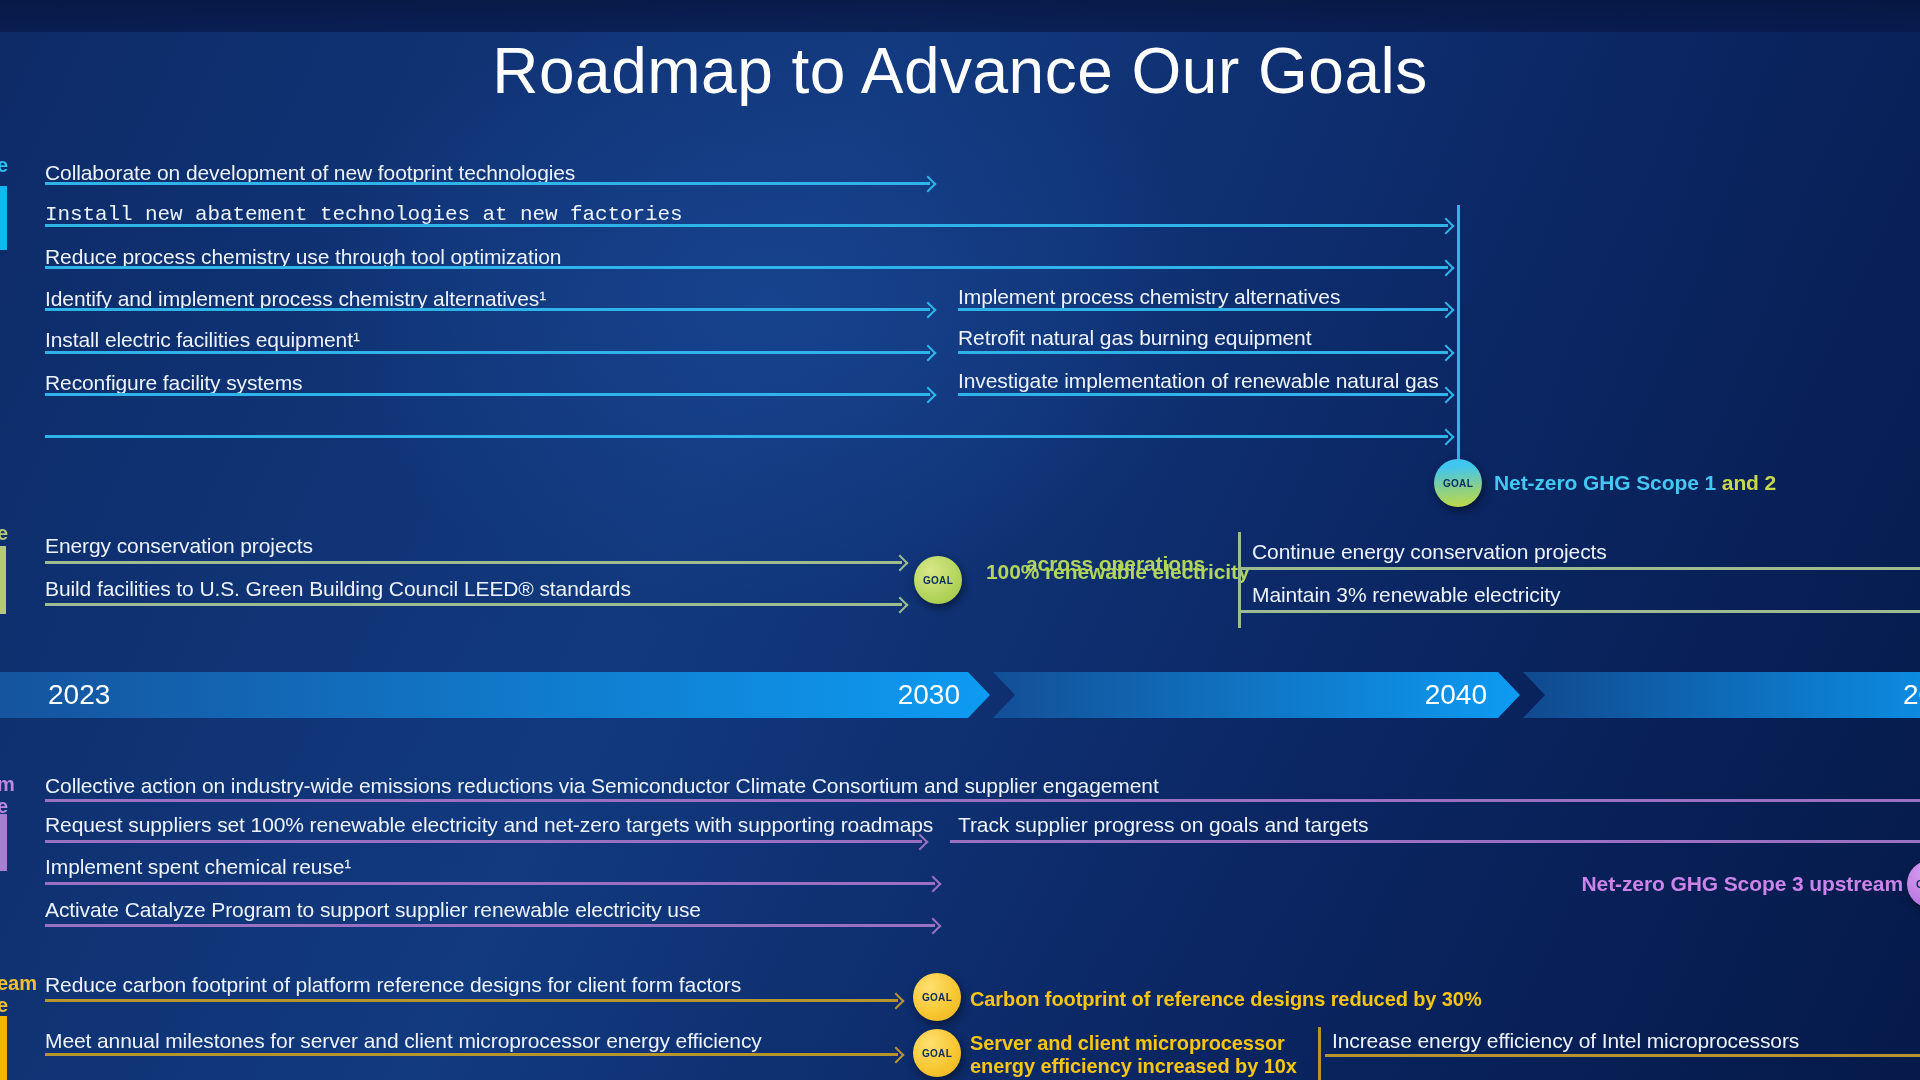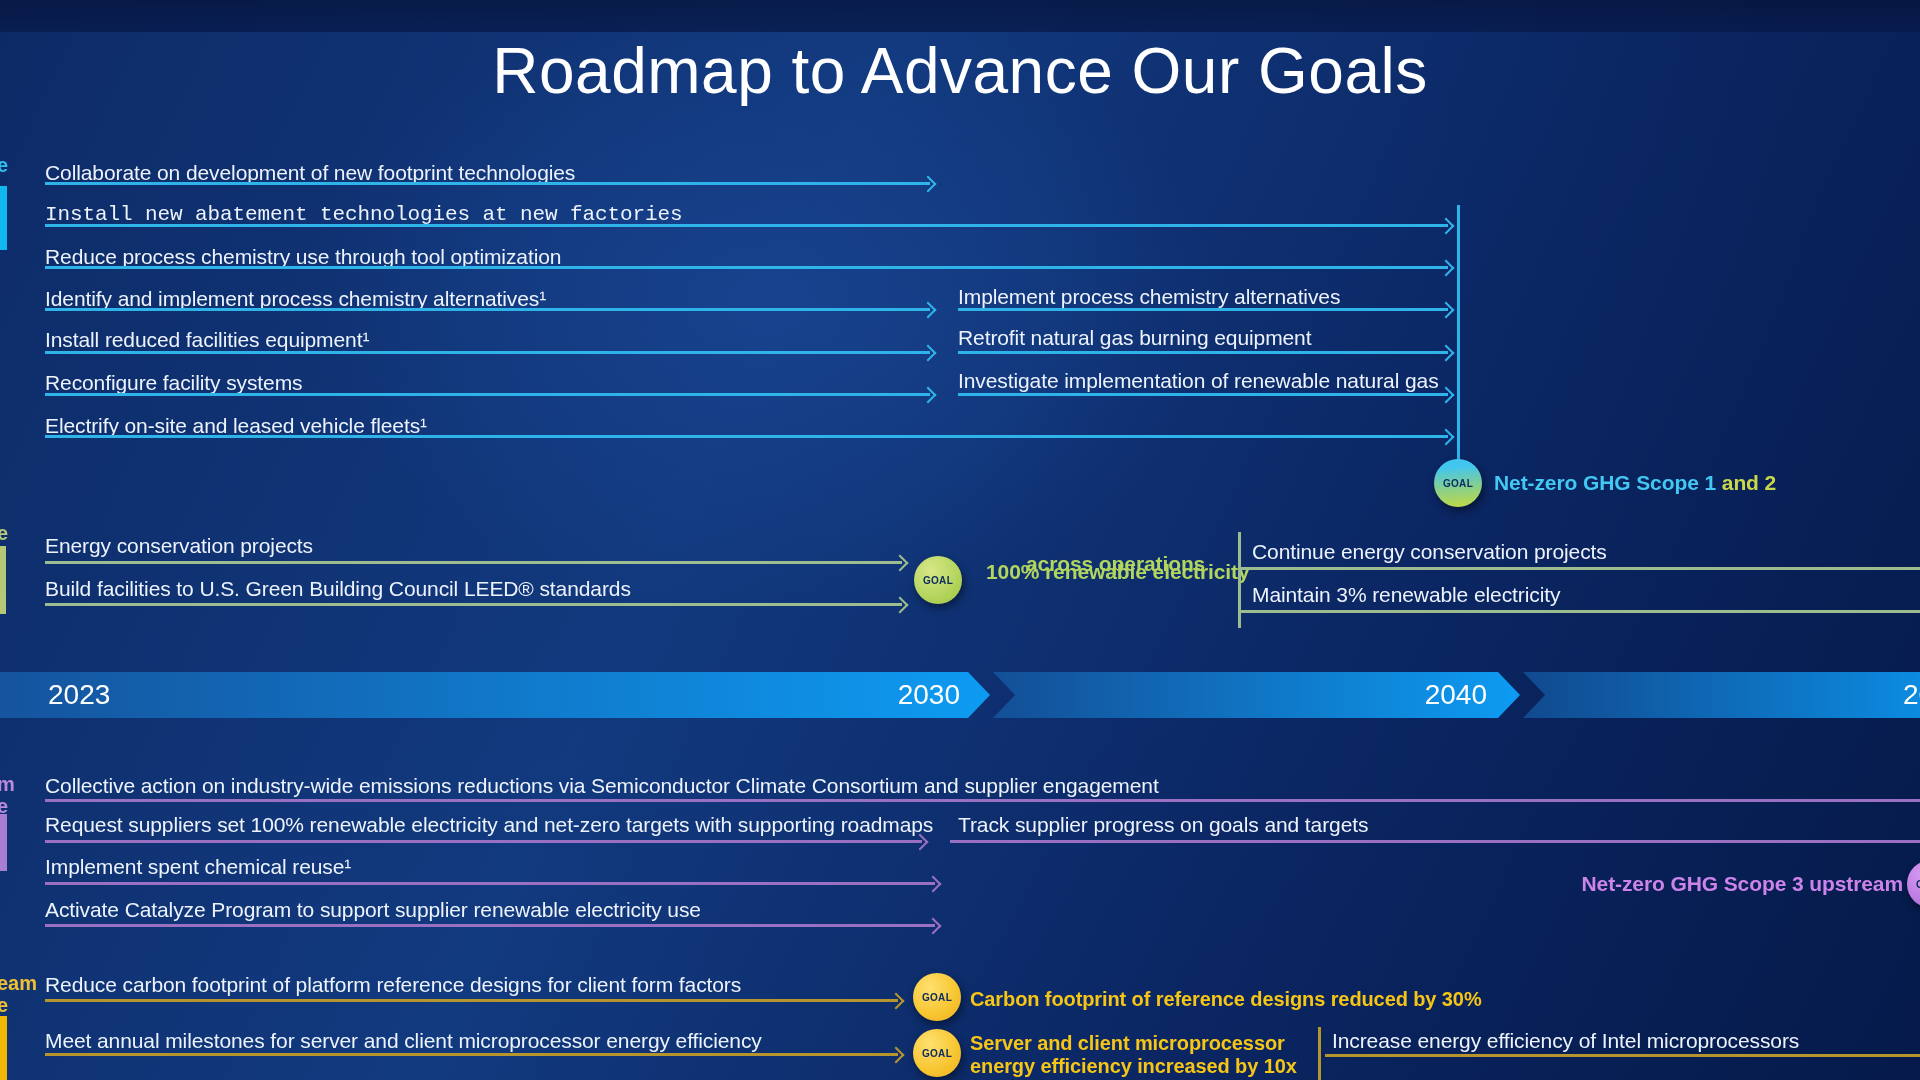--- a/index.html
+++ b/index.html
@@ -65,39 +65,38 @@
 
   <div class="t" style="left:45px;top:286px;">Identify and implement process chemistry alternatives¹</div>
   <div class="ln c-cyan" style="left:45px;top:308px;width:885px;">
       <i class="hd"></i>
     </div>
   <div class="t" style="left:958px;top:284px;">Implement process chemistry alternatives</div>
   <div class="ln c-cyan" style="left:958px;top:308px;width:490px;">
       <i class="hd"></i>
     </div>
 
-  <div class="t" style="left:45px;top:327px;">Install reduced facilities equipment¹</div>
+  <div class="t" style="left:45px;top:327px;">Install electric facilities equipment¹</div>
   <div class="ln c-cyan" style="left:45px;top:351px;width:885px;">
       <i class="hd"></i>
     </div>
   <div class="t" style="left:958px;top:325px;">Retrofit natural gas burning equipment</div>
   <div class="ln c-cyan" style="left:958px;top:351px;width:490px;">
       <i class="hd"></i>
     </div>
 
   <div class="t" style="left:45px;top:370px;">Reconfigure facility systems</div>
   <div class="ln c-cyan" style="left:45px;top:393px;width:885px;">
       <i class="hd"></i>
     </div>
   <div class="t" style="left:958px;top:368px;">Investigate implementation of renewable natural gas</div>
   <div class="ln c-cyan" style="left:958px;top:393px;width:490px;">
       <i class="hd"></i>
     </div>
 
-  <div class="t" style="left:45px;top:413px;">Electrify on-site and leased vehicle fleets¹</div>
   <div class="ln c-cyan" style="left:45px;top:435px;width:1403px;">
       <i class="hd"></i>
     </div>
 
   <div class="vln c-cyan" style="left:1457px;top:205px;height:255px;"></div>
   <div class="badge badge-mix" style="left:1434px;top:459px;">GOAL</div>
   <div class="t goal-t" style="left:1494px;top:470px;">
     <span style="color:#43c7f3;">Net-zero GHG Scope 1</span><span style="color:#c9d84b;"> and 2</span>
   </div>
 

